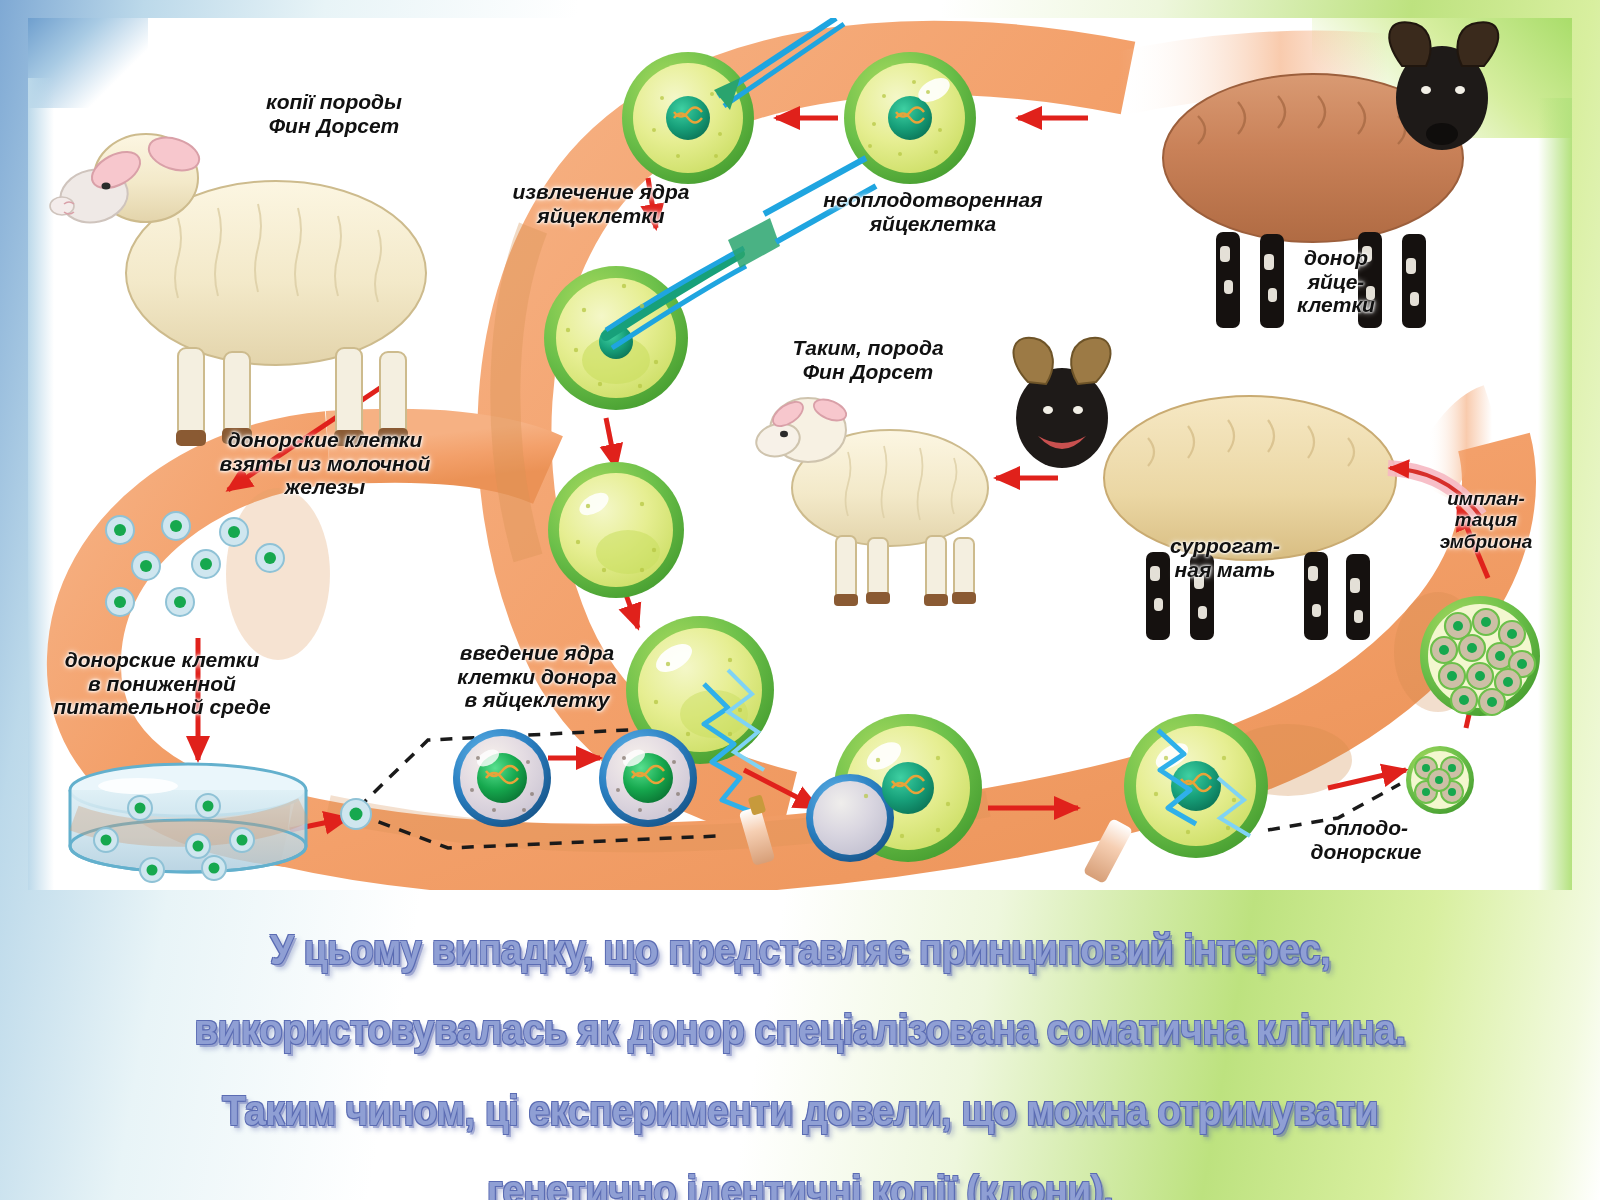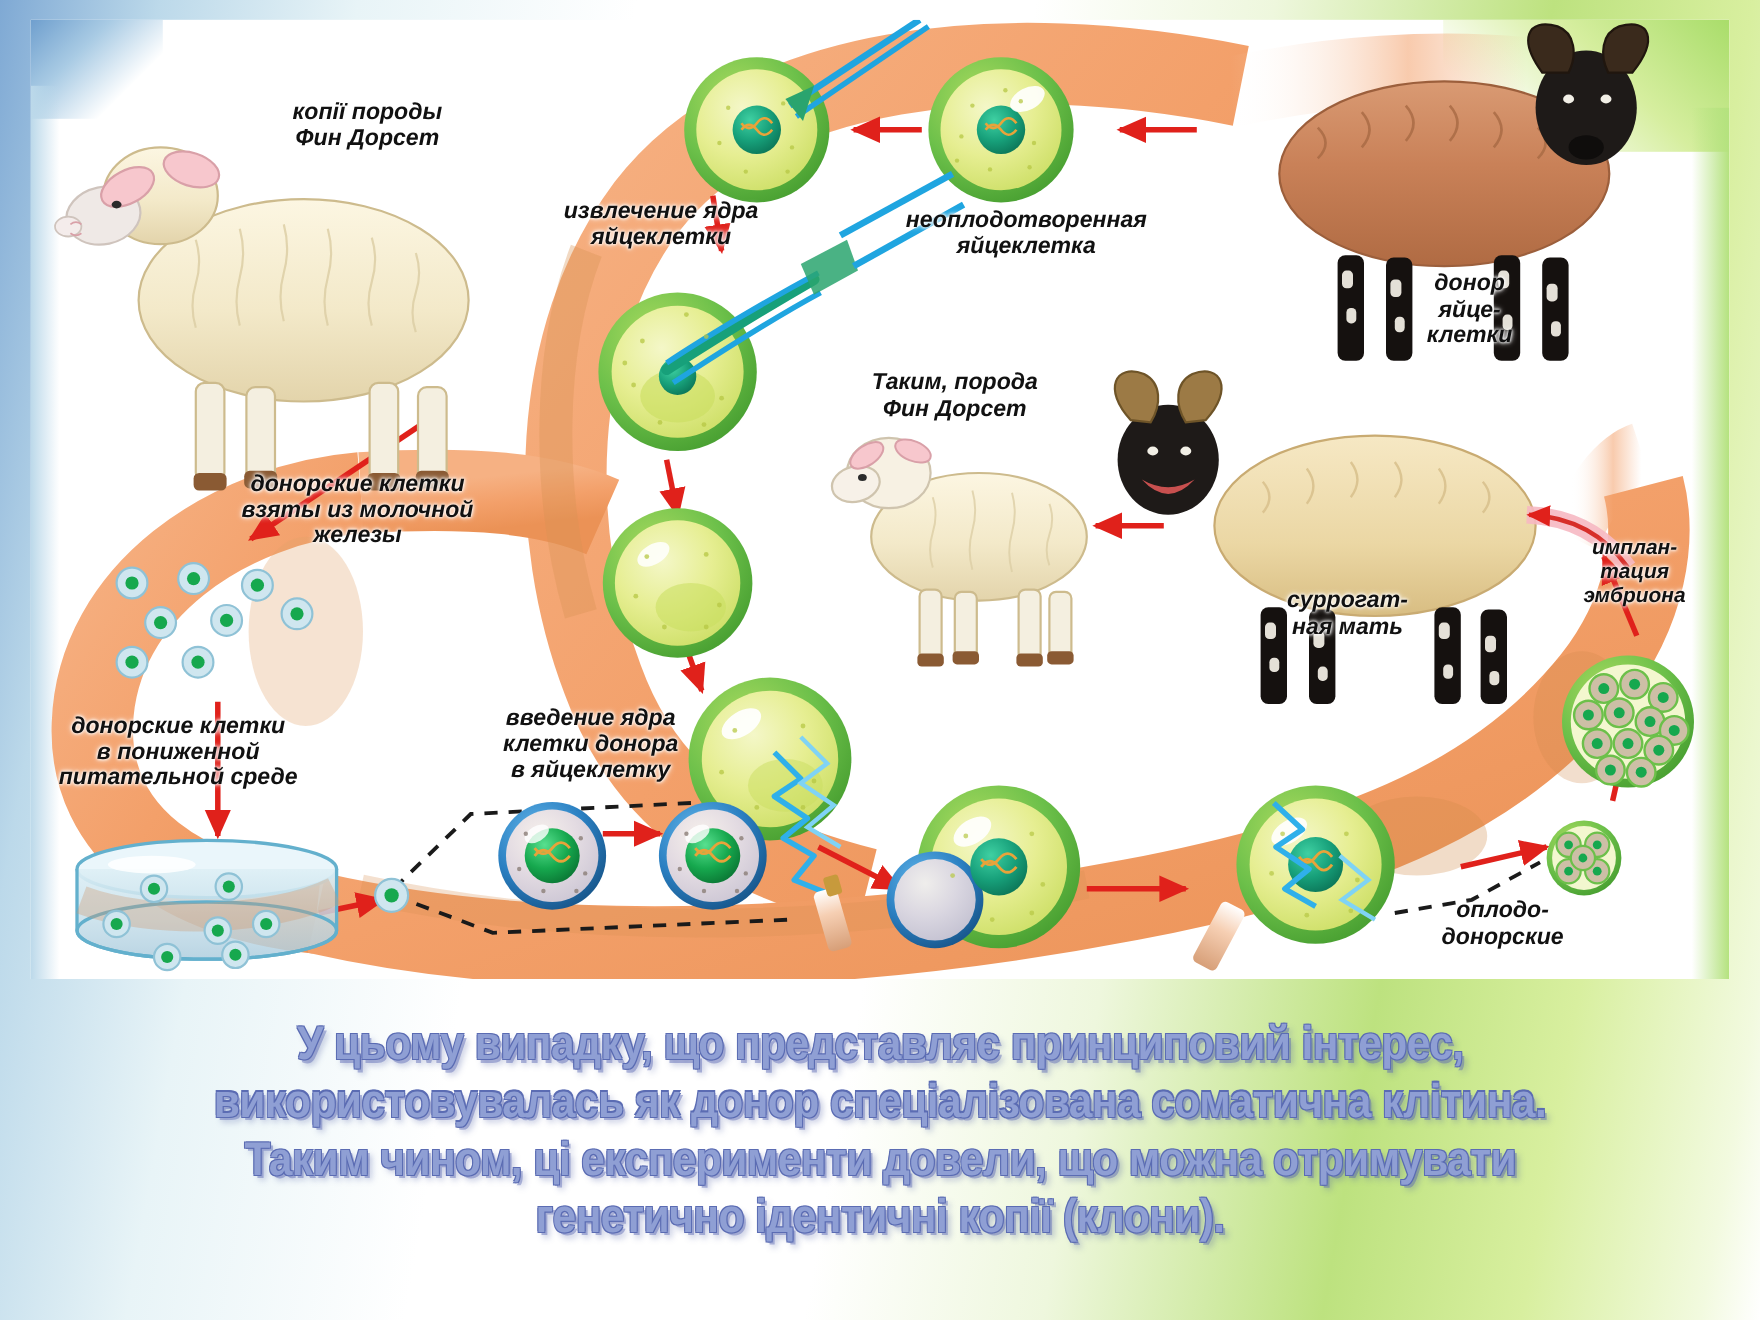--- a/index.html
+++ b/index.html
@@ -44,21 +44,21 @@
   }
   .lbl.sm{font-size:19px;}
 
   
   #ribbon{position:absolute;left:0;top:0;}
 
   
   #caption{
     position:absolute;left:0;top:900px;width:1600px;height:300px;
     display:flex;flex-direction:column;align-items:center;justify-content:flex-start;
-    padding-top:26px;box-sizing:border-box;
+    padding-top:26px;box-sizing:border-box;gap:28px;
   }
   #caption p{
     margin:0 0 6px 0;
     font-family:"Liberation Sans", sans-serif;
     font-weight:bold;
     font-size:43px;
     line-height:1.08;
     letter-spacing:-0.6px;
     text-align:center;
     color:#8f9fd4;

